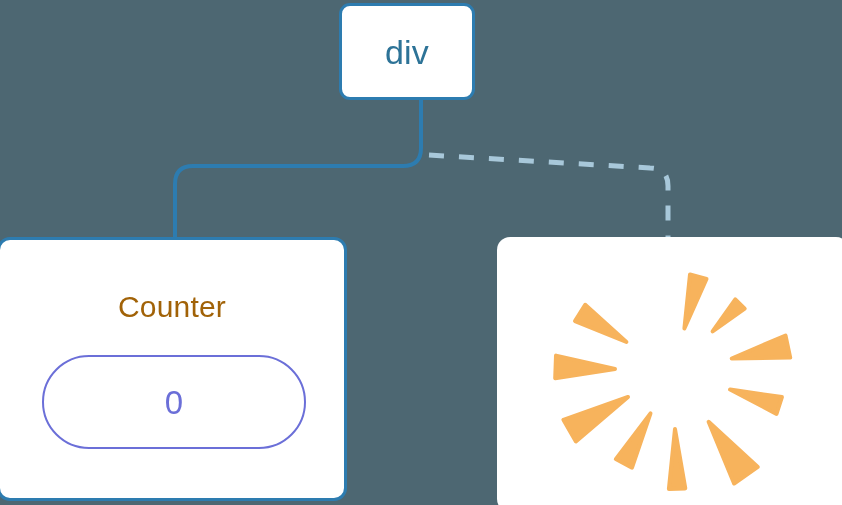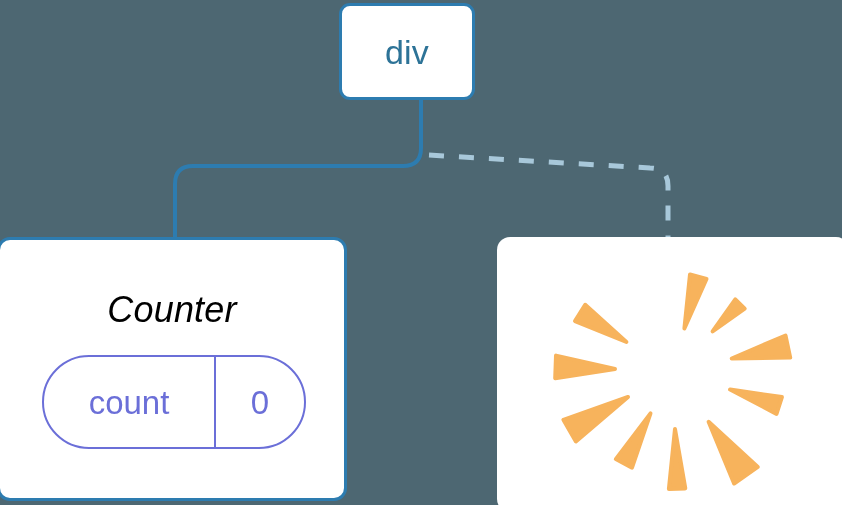--- a/index.html
+++ b/index.html
@@ -66,26 +66,25 @@
     width: 350px;
     height: 264px;
     border: 3px solid #2d7cb0;
     border-radius: 13px;
     display: flex;
     flex-direction: column;
     align-items: center;
   }
 
   .node-child-left .node-title {
-    font-size: 36px;
-    color: #000000;
+    font-size: 30px;
+    color: #a16207;
     letter-spacing: 0.2px;
     line-height: 1;
     margin-top: 52px;
-    font-style: italic;
   }
 
   .node-child-right {
     left: 497px;
     top: 237px;
     width: 352px;
     height: 275px;
     border-radius: 13px;
     overflow: hidden;
   }
@@ -145,21 +144,20 @@
   </svg>
 
   <div class="node node-root">
     <span class="node-title">div</span>
   </div>
 
   <div class="node node-child-left">
     <span class="node-title">Counter</span>
 
     <div class="state-pill">
-      <span class="pill-key">count</span>
       <span class="pill-value">0</span>
     </div>
   </div>
 
   <div class="node node-child-right">
     <svg class="sparkle-wrap" viewBox="0 0 352 275" width="352" height="275">
       <g id="sparkle-rays">
           <path d="M 187.4 91.5 L 193.0 37.5 L 209.5 41.9 Z" fill="#f7b35c" stroke="#f7b35c" stroke-width="4" stroke-linejoin="round"></path>
           <path d="M 215.6 94.4 L 238.3 62.3 L 247.7 71.7 Z" fill="#f7b35c" stroke="#f7b35c" stroke-width="4" stroke-linejoin="round"></path>
           <path d="M 234.7 121.5 L 288.5 98.5 L 293.2 120.6 Z" fill="#f7b35c" stroke="#f7b35c" stroke-width="4" stroke-linejoin="round"></path>

